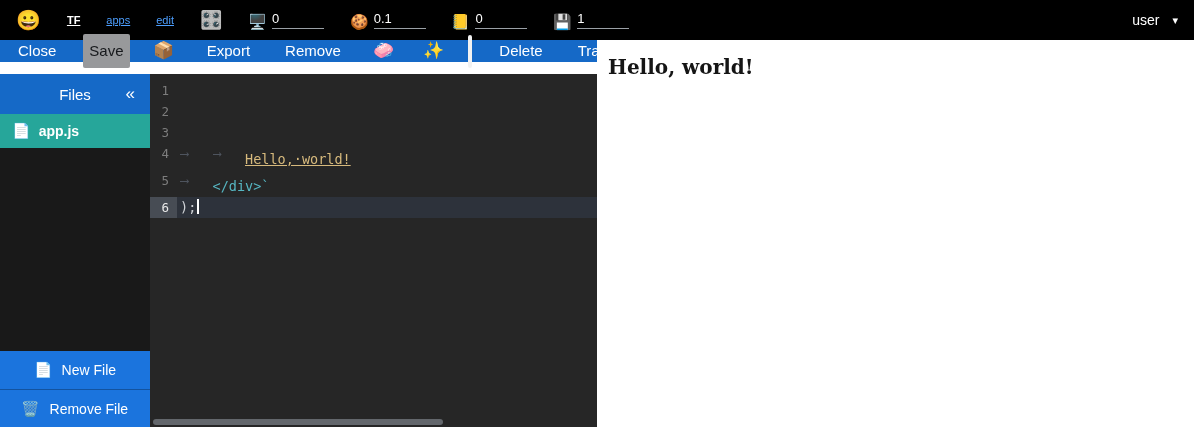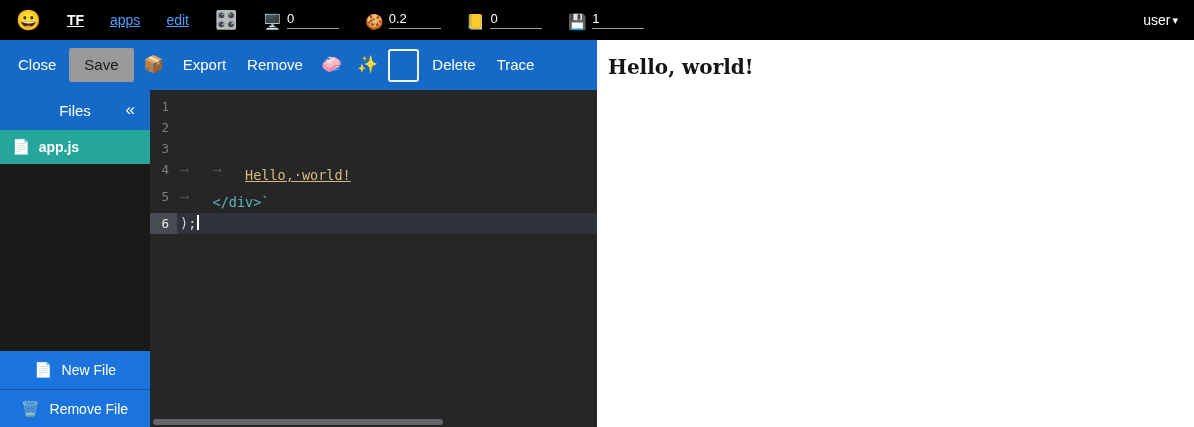--- a/index.html
+++ b/index.html
@@ -10,57 +10,57 @@
     background:#fff;
   }
 
   
   .topbar {
     height:40px; background:var(--topbar-bg,#000);
     display:flex; align-items:center; gap:26px;
     padding:0 16px; color:#fff;
   }
   .logo { font-size:20px; line-height:1; cursor:pointer; }
-  .tb-link { text-decoration:underline; font-size:14px; color:#fff; font-weight:700; cursor:pointer; }
+  .tb-link { text-decoration:underline; font-size:11px; color:#fff; font-weight:700; cursor:pointer; }
   .tb-link.blue { color:var(--link-blue,#4d9fff); font-weight:400; }
   .panel-icon { font-size:18px; cursor:pointer; }
   .stat { display:inline-flex; align-items:flex-end; gap:5px; }
   .stat-icon { font-size:15px; line-height:1; }
   .stat-value {
     display:inline-block; width:52px; font-size:13px; color:#fff;
     border-bottom:1px solid #9aa0a6; padding-bottom:2px; cursor:text;
   }
   .spacer { flex:1; }
-  .user { font-size:14px; cursor:pointer; display:inline-flex; align-items:center; gap:2px; }
+  .user { font-size:14px; cursor:pointer; display:inline-flex; align-items:center; gap:13px; }
   .caret-down { font-size:11px; }
 
   
   .main { display:flex; height:387px; }
   .left { width:597px; display:flex; flex-direction:column; flex:none; }
 
   
   .toolbar {
-    height:50px; background:var(--toolbar-blue,#1569c7);
-    display:flex; align-items:center; gap:5px; padding:0 10px; flex:none;
+    height:22px; background:var(--toolbar-blue,#1569c7);
+    display:flex; align-items:center; gap:19px; padding:0 10px; flex:none;
   }
   .tbtn {
     background:none; border:none; color:#fff; font-size:15px;
     font-family:inherit; padding:6px 8px; cursor:pointer; line-height:1.1;
   }
   .tbtn.emoji { font-size:17px; padding:4px 5px; }
   .save-btn {
     background:var(--save-gray,#98999b); color:#17191c;
-    border-radius:2px; padding:9px 15px;
+    border-radius:2px; padding:9px 6px;
   }
   .blank-btn {
     width:31px; height:33px; border:2px solid #f2f2f2; border-radius:3px;
     background:transparent; padding:0;
   }
 
-  .left-body { flex:1; display:flex; min-height:0; }
+  .left-body { flex:1; display:flex; min-height:0;margin-top:12px; }
 
   
   .files { width:150px; flex:none; display:flex; flex-direction:column; background:var(--filelist-bg,#191919); }
   .files-header {
     height:40px; flex:none; background:var(--toolbar-blue,#1569c7); color:#fff;
     display:flex; align-items:center; justify-content:center; position:relative; font-size:15px;
   }
   .collapse {
     position:absolute; right:11px; top:50%; transform:translateY(-52%);
     background:none; border:none; color:#fff; font-size:17px; cursor:pointer; padding:2px 4px;
@@ -131,21 +131,21 @@
   <a class="tb-link blue">apps</a>
   <a class="tb-link blue">edit</a>
   <span class="panel-icon">🎛️</span>
 
   <span class="stat">
     <span class="stat-icon">🖥️</span>
     <span class="stat-value">0</span>
   </span>
   <span class="stat">
     <span class="stat-icon">🍪</span>
-    <span class="stat-value">0.2</span>
+    <span class="stat-value">0.1</span>
   </span>
   <span class="stat">
     <span class="stat-icon">📒</span>
     <span class="stat-value">0</span>
   </span>
   <span class="stat">
     <span class="stat-icon">💾</span>
     <span class="stat-value">1</span>
   </span>
 

